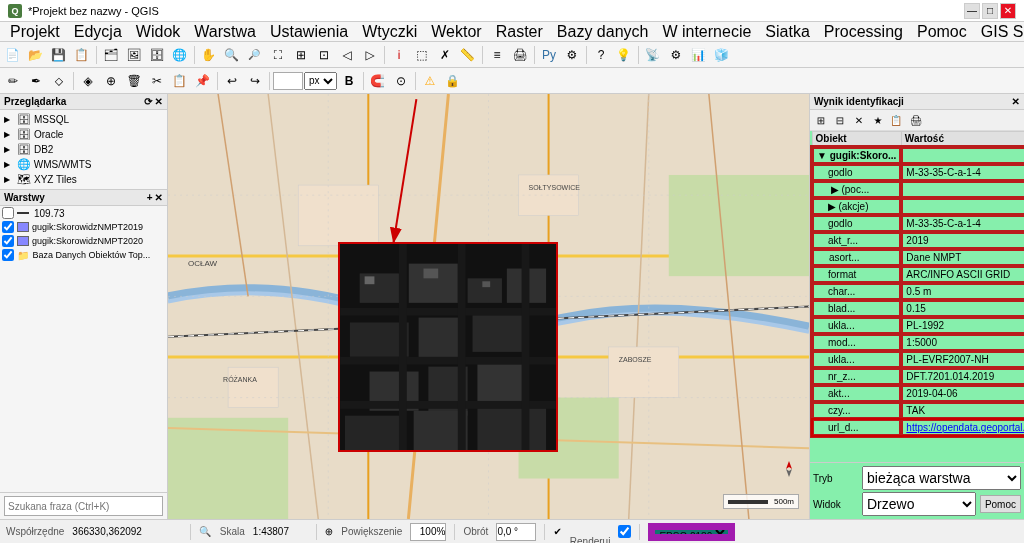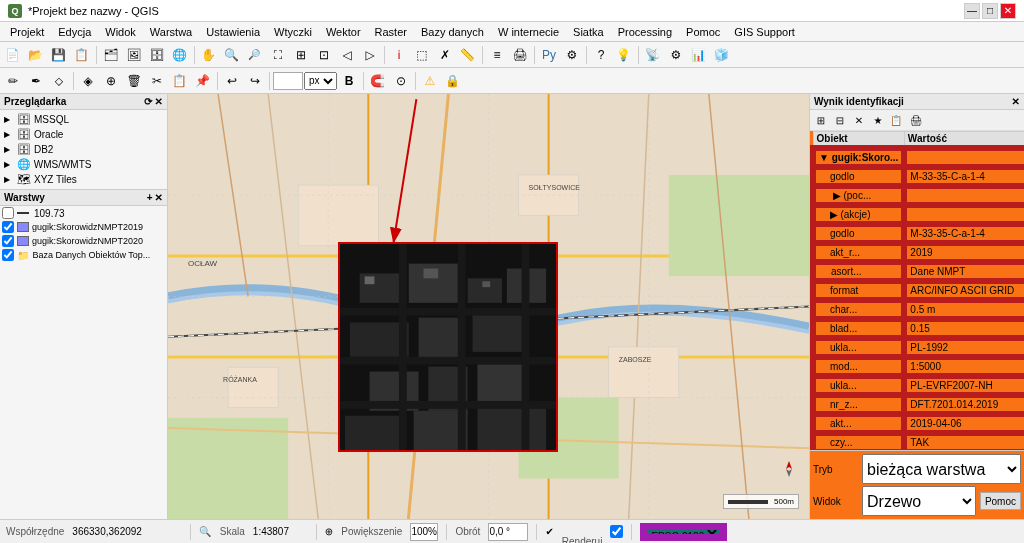--- a/index.html
+++ b/index.html
@@ -24,21 +24,21 @@
     
     .menu-bar {
       background: #f5f5f5;
       border-bottom: 1px solid #ccc;
       height: 20px;
       display: flex;
       align-items: center;
       padding: 0 4px;
       gap: 2px;
     }
-    .menu-item { padding: 1px 6px; cursor: pointer; font-size: 11px; white-space: nowrap; }
+    .menu-item { padding: 1px 6px; cursor: pointer; font-size: 16px; white-space: nowrap; }
 
     
     .toolbar {
       background: #f5f5f5;
       border-bottom: 1px solid #ccc;
       height: 26px;
       display: flex;
       align-items: center;
       padding: 0 2px;
       gap: 1px;
@@ -121,21 +121,21 @@
     .map-area {
       flex: 1;
       position: relative;
       background: #e8dcc8;
       overflow: hidden;
     }
 
     
     .right-panel {
       width: 215px;
-      background: #f97316;
+      background: #86efac;
       border-left: 1px solid #ccc;
       display: flex;
       flex-direction: column;
     }
     .id-panel-header {
       background: #e8e8e8;
       border-bottom: 1px solid #ccc;
       padding: 2px 4px;
       font-size: 10px;
       font-weight: bold;
@@ -160,21 +160,21 @@
     }
     .id-table th {
       background: #e0e0e0;
       border: 1px solid #ccc;
       padding: 1px 3px;
       text-align: left;
       font-size: 10px;
       position: sticky; top: 0;
     }
     .id-table td {
-      border: 6px solid #b91c1c;
+      border: 4px solid #b91c1c;
       padding: 1px 3px;
       font-size: 10px;
       white-space: nowrap;
     }
     .link-cell { color: blue; text-decoration: underline; cursor: pointer; }
 
     
     .status-bar {
       background: #f0f0f0;
       border-top: 1px solid #ccc;
@@ -213,21 +213,21 @@
     
     .bottom-right { 
       border-top: 1px solid #ccc;
       padding: 3px;
       display: flex;
       flex-direction: column;
       gap: 2px;
     }
     .br-row { display: flex; align-items: center; gap: 4px; font-size: 10px; }
     .br-label { width: 45px; font-size: 10px; }
-    .br-select { flex:1; height: 30px; font-size: 16px; }
+    .br-select { flex:1; height: 24px; font-size: 14px; }
     .br-btn { height: 18px; font-size: 10px; padding: 0 4px; cursor: pointer; background: #e0e0e0; border: 1px solid #aaa; }
     
     .coords-input { 
       background: transparent; border: none; font-size: 10px; 
       width: 110px;
     }
     .scale-input {
       background: transparent; border: none; font-size: 10px;
       width: 55px;
     }
@@ -400,20 +400,23 @@
           <input type="checkbox" class="layer-checkbox" checked="" style="">
           <div class="layer-color" style="background:#88f;"></div>
           <span style="font-size:9px;">gugik:SkorowidzNMPT2020</span>
         </div>
         <div class="layer-item">
           <input type="checkbox" class="layer-checkbox" checked="" style="">
           <span>📁</span>
           <span style="font-size:9px;">Baza Danych Obiektów Top...</span>
         </div>
       </div>
+      <div class="search-box">
+        <input class="search-input" type="text" placeholder="Szukana fraza (Ctrl+K)" style="">
+      </div>
     </div>
   </div>
 
   <div class="map-area">
 
     <svg class="map-svg" viewBox="0 0 640 420" preserveAspectRatio="none">
 
       <rect width="640" height="420" fill="#e8dcc8"></rect>
 
       <path d="M 0 200 Q 100 180 200 210 Q 300 240 400 220 Q 500 200 640 230" stroke="#8ab4d8" stroke-width="8" fill="none"></path>
@@ -637,21 +640,21 @@
 <div class="status-bar">
   <span style="color:#555;">Współrzędne</span>
   <input class="coords-input" type="text" value="366330,362092" style="">
   <div class="status-sep"></div>
   <span>🔍</span>
   <span style="color:#555;">Skala</span>
   <input class="scale-input" type="text" value="1:43807" style="">
   <div class="status-sep"></div>
   <span>⊕</span>
   <span style="color:#555;">Powiększenie</span>
-  <input type="text" value="100%" style="width: 28px; height: 18px; border: 1px solid rgb(170, 170, 170); font-size: 10px;">
+  <input type="text" value="100%" style="width: 36px; height: 18px; border: 1px solid rgb(170, 170, 170); font-size: 10px; text-align: right;">
   <div class="status-sep"></div>
   <span style="color:#555;">Obrót</span>
   <input type="text" value="0,0 °" style="width: 40px; height: 18px; border: 1px solid rgb(170, 170, 170); font-size: 10px;">
   <div class="status-sep"></div>
   <span>✔</span>
   <span style="color:#555;margin-top:20px;">Renderuj</span>
   <input type="checkbox" checked="" class="render-checkbox" style="">
   <div class="status-sep"></div>
   <select class="epsg-select">
     <option>EPSG:2180</option>

